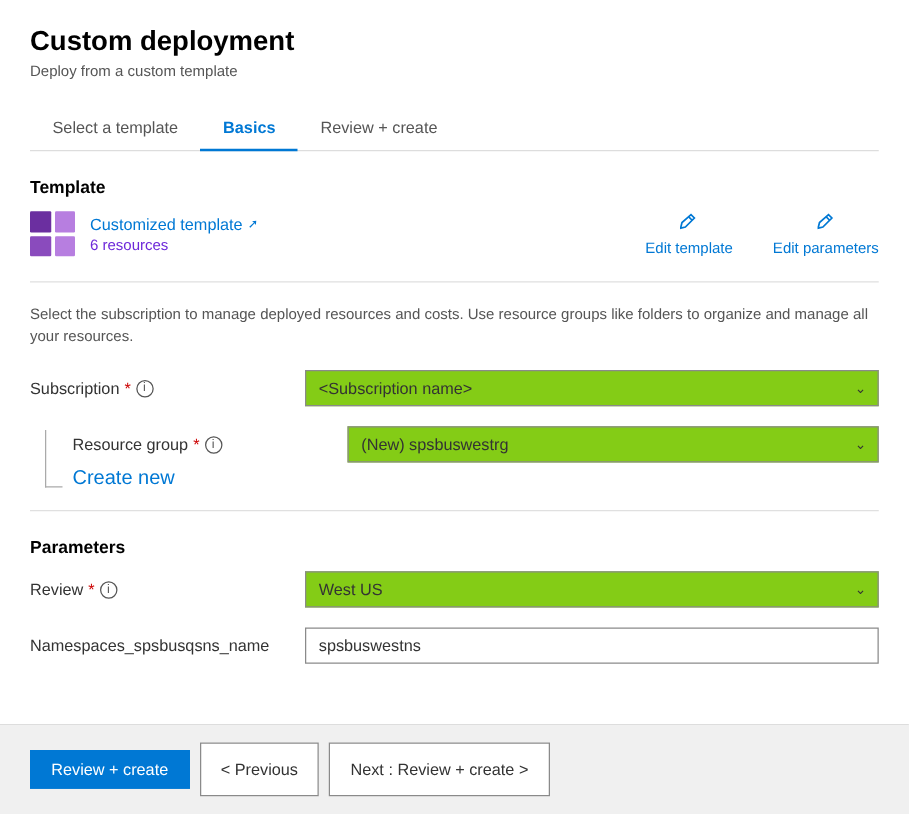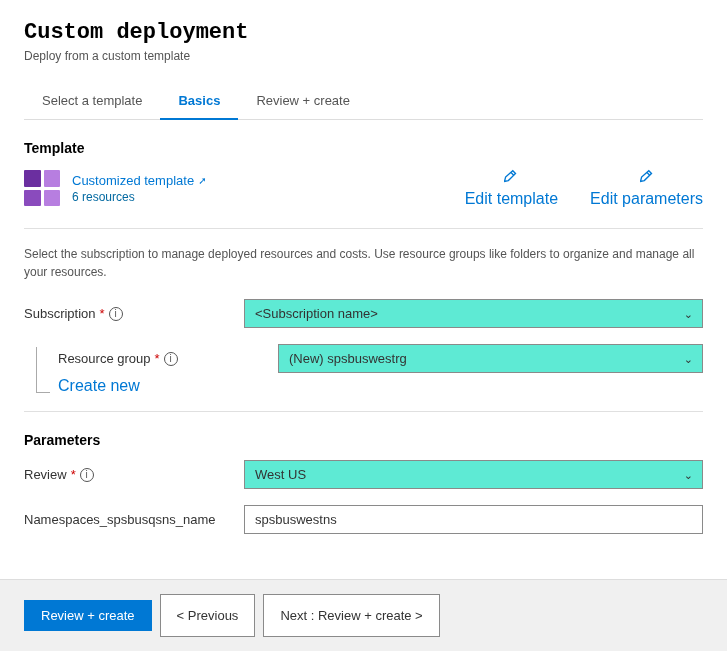--- a/index.html
+++ b/index.html
@@ -14,21 +14,20 @@
 
     .page-container {
       padding: 20px 24px 0 24px;
     }
 
     .page-title {
       font-size: 22px;
       font-weight: 600;
       color: #000;
       margin-bottom: 4px;
-      font-family: Liberation Mono, monospace;
     }
 
     .page-subtitle {
       font-size: 12px;
       color: #555;
       margin-bottom: 20px;
     }
 
     
     .tabs {
@@ -95,37 +94,37 @@
       color: #0078d4;
       font-size: 13px;
       text-decoration: none;
       display: flex;
       align-items: center;
       gap: 4px;
     }
 
     .template-text .template-sub {
       font-size: 12px;
-      color: #0369a1;
+      color: #6d28d9;
       margin-top: 2px;
     }
 
     .template-actions {
       display: flex;
       gap: 32px;
     }
 
     .action-btn {
       display: flex;
       flex-direction: column;
       align-items: center;
       gap: 4px;
       color: #0078d4;
       cursor: pointer;
-      font-size: 16px;
+      font-size: 12px;
       text-decoration: none;
     }
 
     .action-btn svg {
       width: 18px;
       height: 18px;
     }
 
     
     .divider {
@@ -181,21 +180,21 @@
     .form-control-wrapper {
       flex: 1;
       position: relative;
     }
 
     .form-select {
       width: 100%;
       padding: 6px 32px 6px 10px;
       font-size: 13px;
       border: 1px solid #8a8a8a;
-      background: #5eead4;
+      background: #84cc16;
       appearance: none;
       cursor: pointer;
       color: #333;
     }
 
     .select-arrow {
       position: absolute;
       right: 10px;
       top: 50%;
       transform: translateY(-50%);

